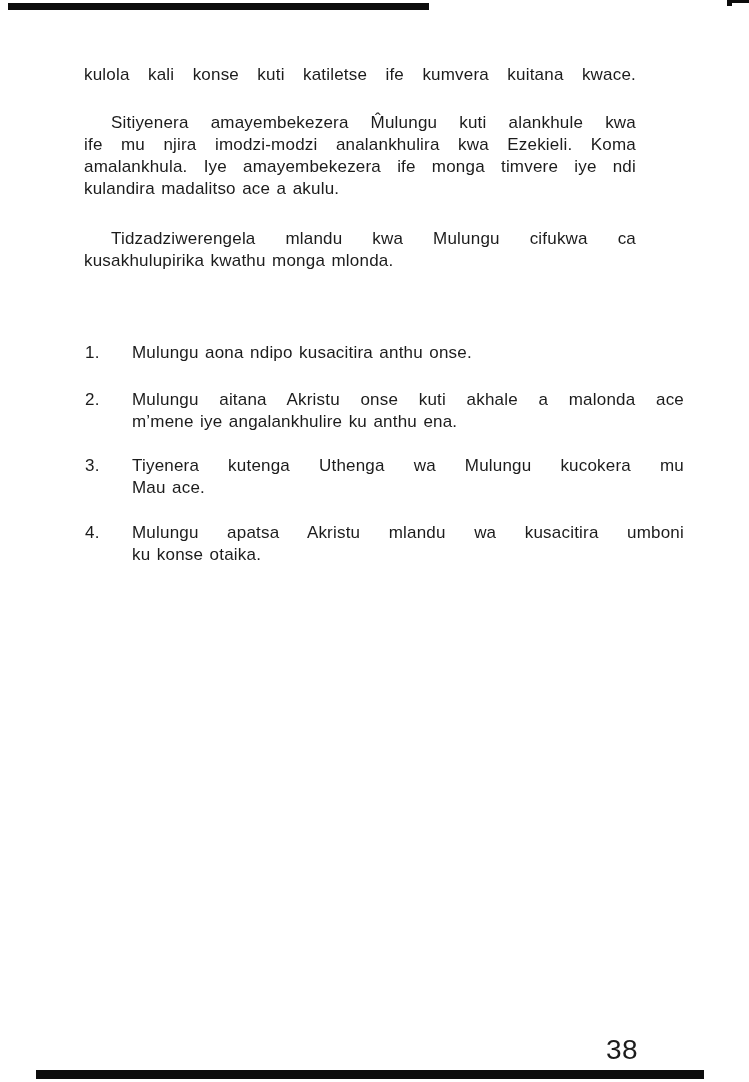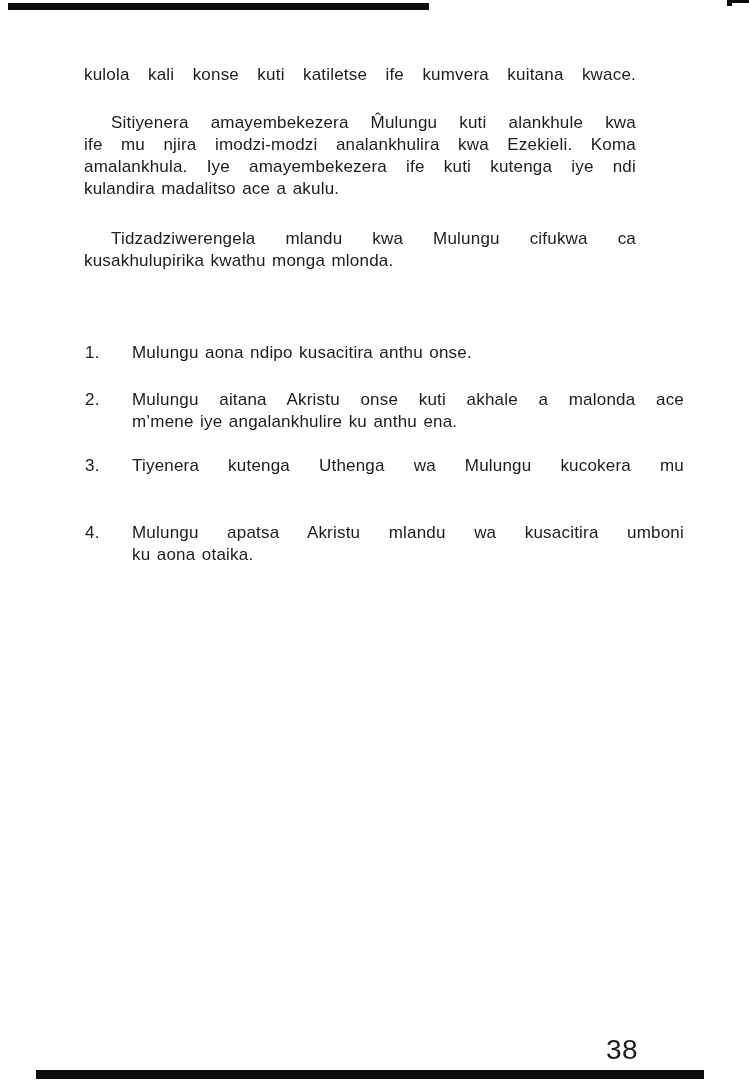--- a/index.html
+++ b/index.html
@@ -76,21 +76,21 @@
   <div class="artifact corner-nub"></div>
   <div class="artifact bottom-bar"></div>
 
   <div class="col lead">
     <div class="line j">kulola kali konse kuti katiletse ife kumvera kuitana kwace.</div>
   </div>
 
   <div class="col p2">
     <div class="line j indent">Sitiyenera amayembekezera M̂ulungu kuti alankhule kwa</div>
     <div class="line j">ife mu njira imodzi-modzi analankhulira kwa Ezekieli. Koma</div>
-    <div class="line j">amalankhula. Iye amayembekezera ife kuti kutenga iye ndi</div>
+    <div class="line j">amalankhula. Iye amayembekezera ife monga timvere iye ndi</div>
     <div class="line">kulandira madalitso ace a akulu.</div>
   </div>
 
   <div class="col p3">
     <div class="line j indent">Tidzadziwerengela mlandu kwa Mulungu cifukwa ca</div>
     <div class="line">kusakhulupirika kwathu monga mlonda.</div>
   </div>
 
 
   <div class="col item item1">
@@ -100,23 +100,24 @@
 
   <div class="col item item2">
     <span class="num">2.</span>
     <div class="line j">Mulungu aitana Akristu onse kuti akhale a malonda ace</div>
     <div class="line">m’mene iye angalankhulire ku anthu ena.</div>
   </div>
 
   <div class="col item item3">
     <span class="num">3.</span>
     <div class="line j">Tiyenera kutenga Uthenga wa Mulungu kucokera mu</div>
+    <div class="line">Mau ace.</div>
   </div>
 
   <div class="col item item4">
     <span class="num">4.</span>
     <div class="line j">Mulungu apatsa Akristu mlandu wa kusacitira umboni</div>
-    <div class="line">ku aona otaika.</div>
+    <div class="line">ku konse otaika.</div>
   </div>
 
   <div class="pagenum">38</div>
 
 </div>
 
 </body></html>

